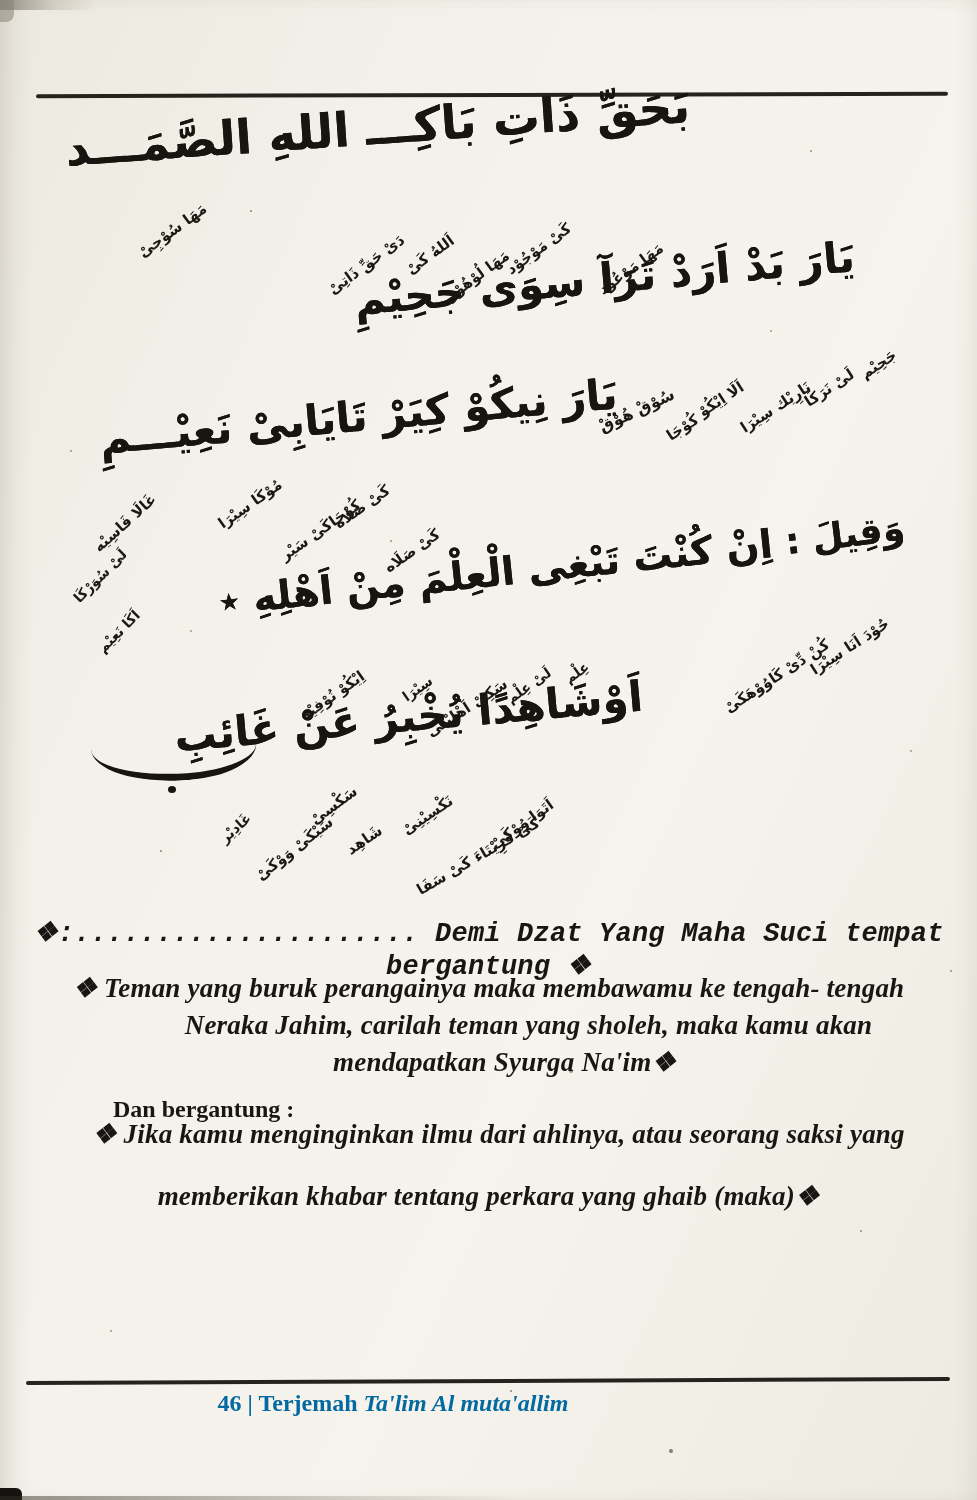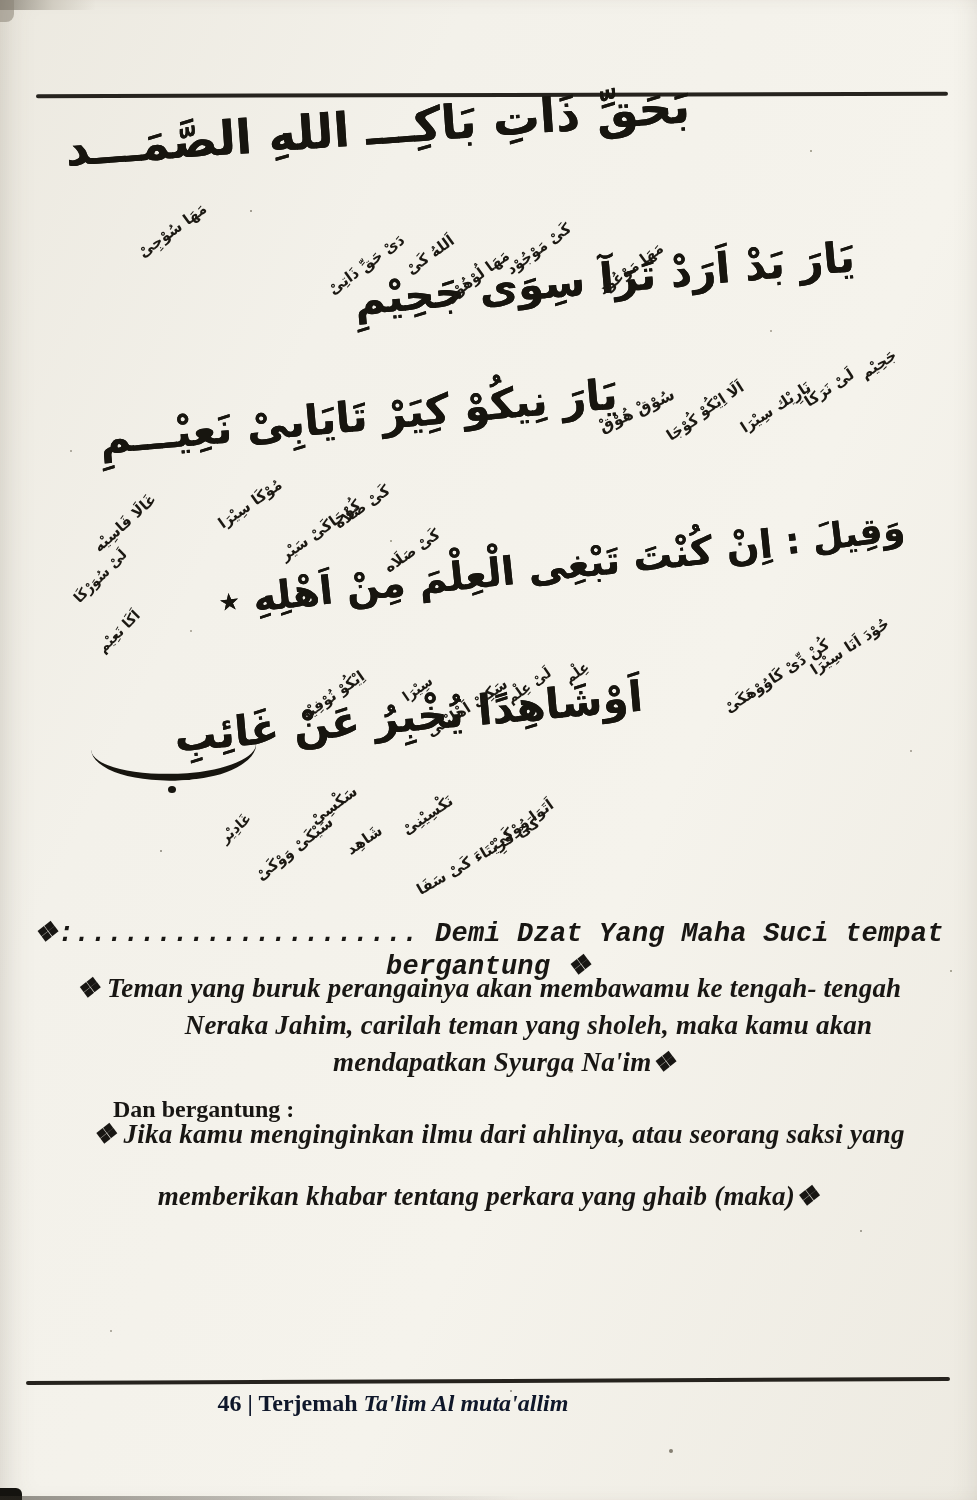--- a/index.html
+++ b/index.html
@@ -48,21 +48,21 @@
   .t2-2{top:1046px;padding-left:16px;}
   .heading{
     position:absolute;left:113px;top:1096px;font-size:24px;font-weight:bold;
     font-family:"Liberation Serif",serif;color:#181613;
   }
   .t3-0{top:1118px;padding-left:10px;}
   .t3-1{top:1180px;}
 
   .footer{
     position:absolute;left:0;top:1390px;width:786px;text-align:center;
-    font-size:24px;font-weight:bold;font-family:"Liberation Serif",serif;color:#0f172a;
+    font-size:24px;font-weight:bold;font-family:"Liberation Serif",serif;color:#0369a1;
   }
   .footer .ital{font-style:italic;}
 
   .smudge-tl{position:absolute;left:0;top:0;width:96px;height:10px;
     background:linear-gradient(90deg,#7a7468 0%,#c9c4b8 55%,rgba(201,196,184,0) 100%);opacity:.75;}
   .smudge-tl2{position:absolute;left:0;top:0;width:14px;height:22px;background:#8a8376;opacity:.55;border-bottom-right-radius:8px;}
   .smudge-bl{position:absolute;left:0;top:1488px;width:22px;height:12px;background:#14130f;border-top-right-radius:6px;}
   .smudge-bl2{position:absolute;left:0;top:1496px;width:520px;height:4px;background:linear-gradient(90deg,rgba(50,46,38,.5),rgba(50,46,38,0));}
   .specks{position:absolute;left:250px;top:210px;width:2px;height:2px;border-radius:50%;background:#8a8478;
     box-shadow: 140px 330px 0 #95907f, -90px 640px 0 #8a857a, 320px 860px 0 1px #9b968a,
@@ -121,21 +121,21 @@
     <span class="anno" style="left: 258px; top: 868px; font-size: 15px; transform: rotate(-38deg);">سَيْكَىْ وَوْكَىْ</span>
     <span class="anno" style="left: 312px; top: 812px; font-size: 15px; transform: rotate(-36deg);">سَكْسِىْ</span>
     <span class="anno" style="left: 348px; top: 842px; font-size: 15px; transform: rotate(-34deg);">شَاهِد</span>
     <span class="anno" style="left: 404px; top: 822px; font-size: 15px; transform: rotate(-34deg);">نَكْسِيْنِىْ</span>
     <span class="anno" style="left: 418px; top: 882px; font-size: 15px; transform: rotate(-30deg);">كَىْ فَرِيْتَاءَ كَىْ سَفَا</span>
     <span class="anno" style="left: 492px; top: 836px; font-size: 15px; transform: rotate(-35deg);">اَتَوَا وُوْكَىْ</span>
   </div>
 
 <div class="tline t1"><span>❖:.....................</span><span> Demi Dzat Yang Maha Suci tempat bergantung </span><span>❖</span></div>
 
-<div class="tline t2-0">❖ Teman yang buruk perangainya akan membawamu ke tengah- tengah</div>
+<div class="tline t2-0">❖ Teman yang buruk perangainya maka membawamu ke tengah- tengah</div>
 <div class="tline t2-1">Neraka Jahim, carilah teman yang sholeh, maka kamu akan</div>
 <div class="tline t2-2">mendapatkan Syurga Na'im❖</div>
 
 <div class="heading">Dan bergantung :</div>
 
 <div class="tline t3-0">❖ Jika kamu menginginkan ilmu dari ahlinya, atau seorang saksi yang</div>
 <div class="tline t3-1">memberikan khabar tentang perkara yang ghaib (maka)❖</div>
 
 <div class="rule footer-rule"></div>
 <div class="footer"><span>46</span> <span>|</span> <span>Terjemah</span> <span class="ital">Ta'lim Al muta'allim</span></div>

